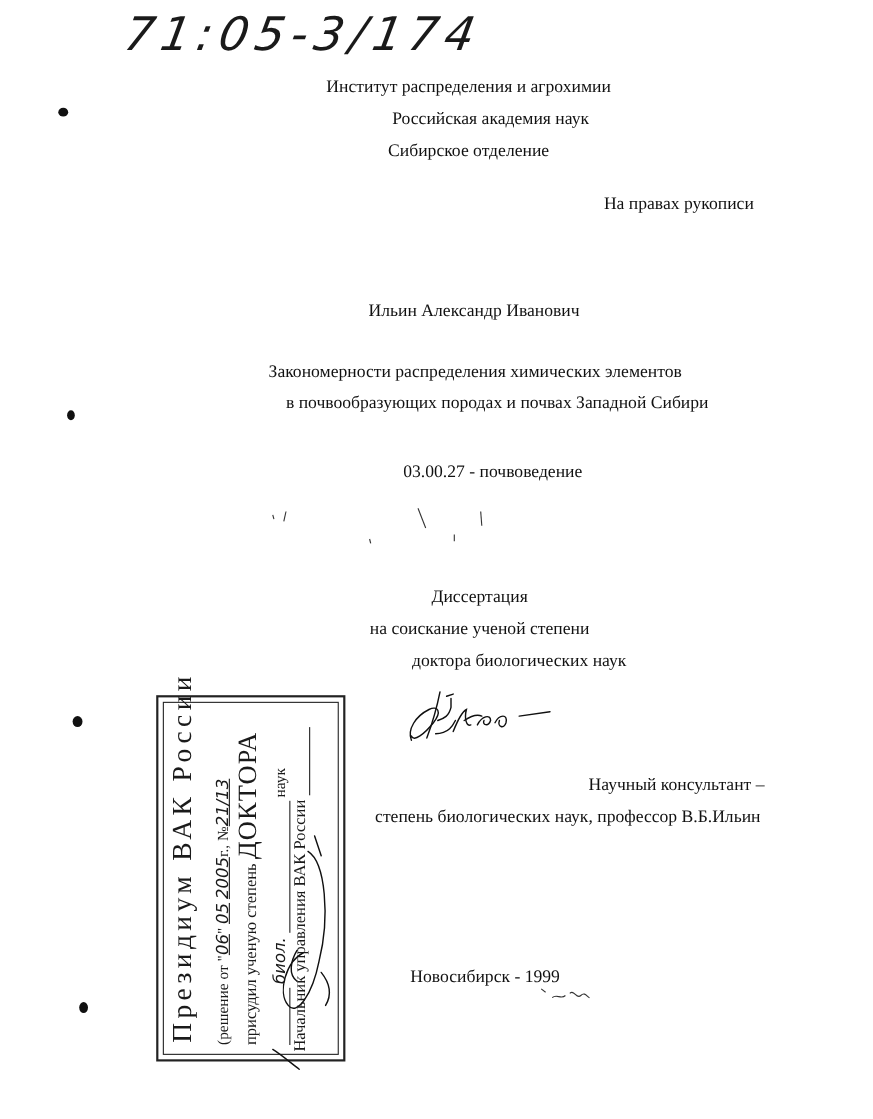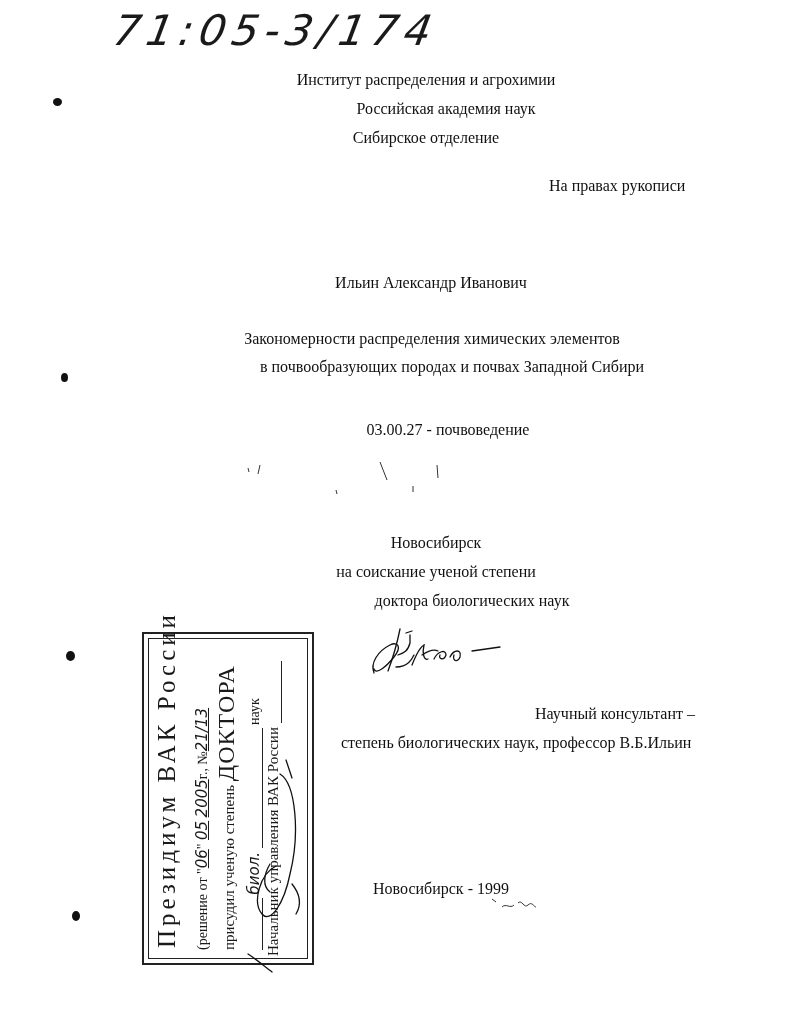--- a/index.html
+++ b/index.html
@@ -154,21 +154,21 @@
 
 <div class="line" style="left:549px;top:176px;">На правах рукописи</div>
 
 <div class="line center" style="left:431px;top:273px;">Ильин Александр Иванович</div>
 
 <div class="line center" style="left:432px;top:329px;">Закономерности распределения химических элементов</div>
 <div class="line center" style="left:452px;top:357px;">в почвообразующих породах и почвах Западной Сибири</div>
 
 <div class="line center" style="left:434px;top:420px;margin-left:14px;">03.00.27 - почвоведение</div>
 
-<div class="line center" style="left:436px;top:533px;">Новосибирск</div>
+<div class="line center" style="left:436px;top:533px;">Диссертация</div>
 <div class="line center" style="left:436px;top:562px;">на соискание ученой степени</div>
 <div class="line center" style="left:436px;top:591px;margin-left:36px;">доктора биологических наук</div>
 
 <svg class="sig-svg" style="left:368px;top:625px;" width="140" height="55" viewBox="0 0 140 55">
   <g stroke="#111" stroke-width="1.3" fill="none" stroke-linecap="round">
     <path d="M6 48 C 2 38, 10 26, 22 20 C 30 16, 34 22, 26 32 C 18 42, 8 50, 6 44"></path>
     <path d="M20 46 C 26 30, 30 14, 32 4"></path>
     <path d="M30 30 C 36 28, 40 26, 42 18 L 42 10"></path>
     <path d="M38 8 L 44 6"></path>
     <path d="M28 42 C 40 42, 44 34, 46 30"></path>

